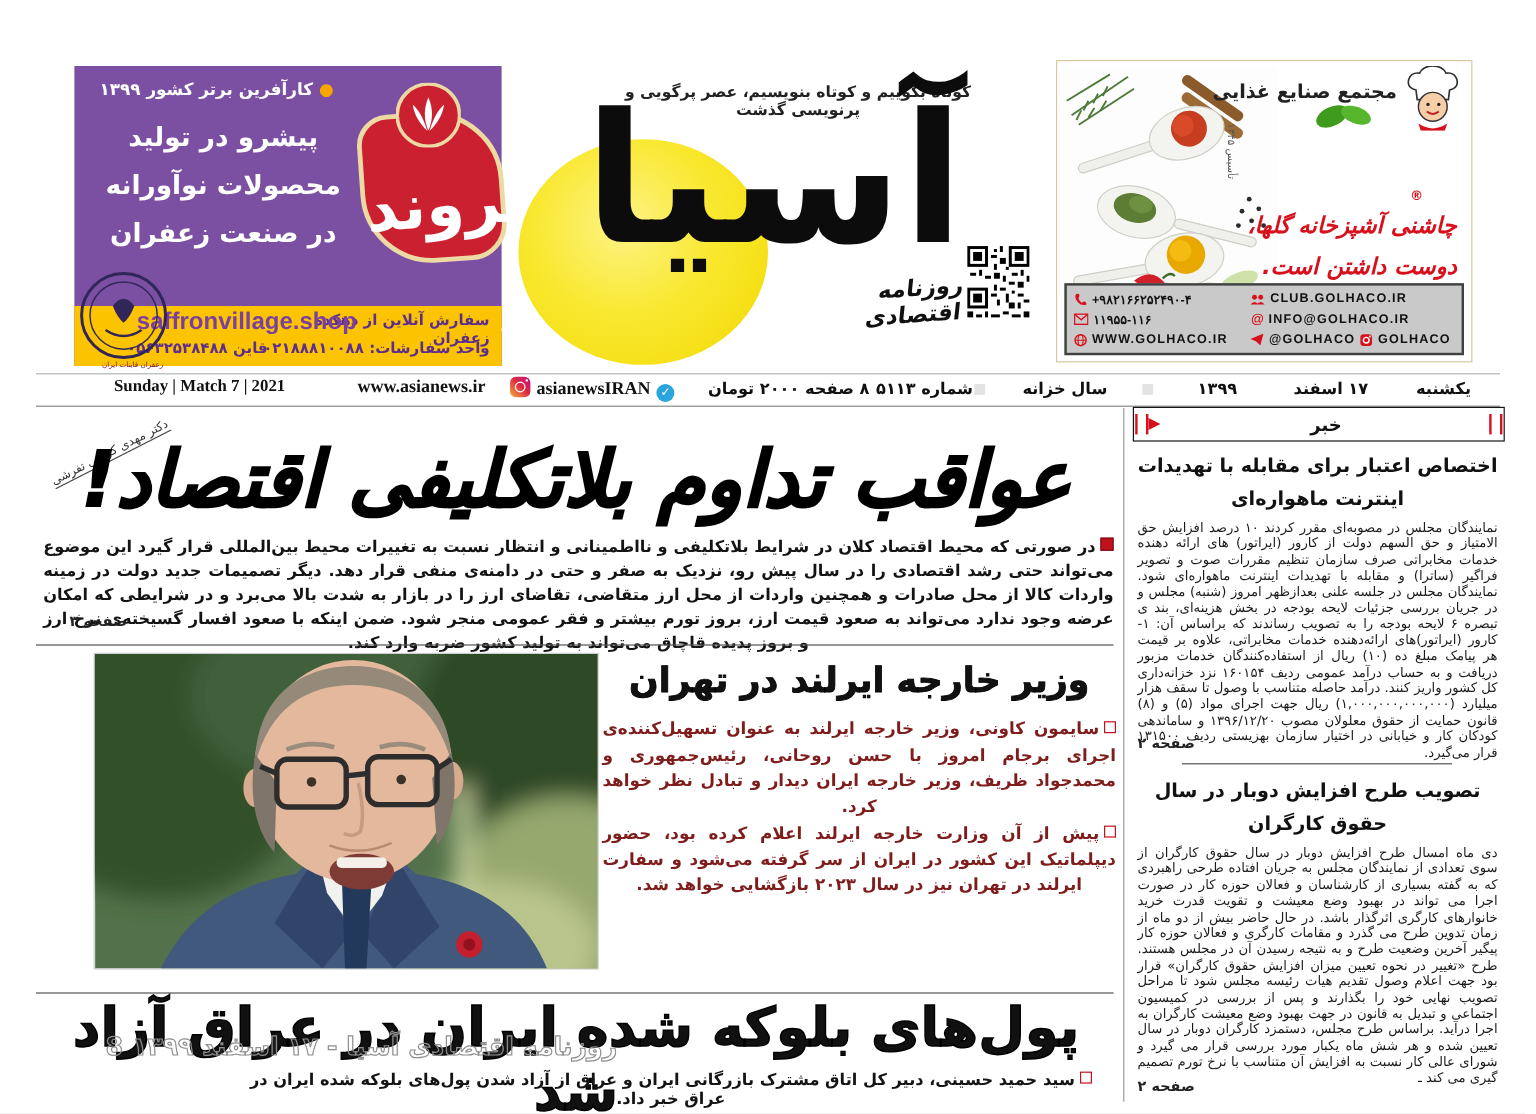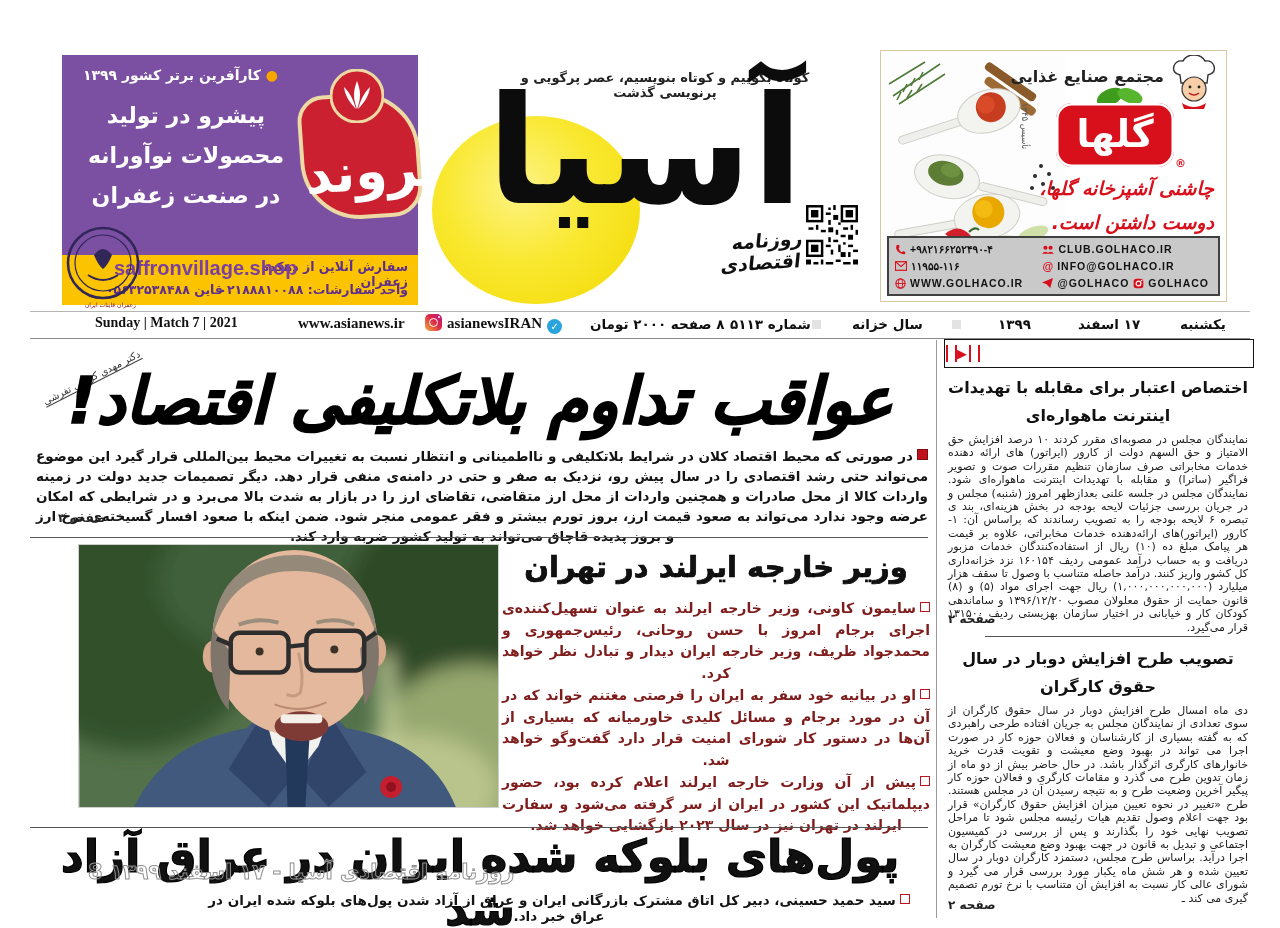--- a/index.html
+++ b/index.html
@@ -232,23 +232,20 @@
         <circle cx="31" cy="32" r="1.4" fill="#222"></circle>
       <path d="M21 38 q5 4 10 0" stroke="#b22" stroke-width="1.6" fill="none"></path>
       <path d="M14 48 q12 8 24 0 l-2 6 l-20 0 z" fill="#d8101c"></path>
     </svg>
     <div class="abs rtl gl-top" style="right:62px;top:16px;">مجتمع صنایع غذایی</div>
 
     <svg class="abs" style="right:78px;top:34px;" width="60" height="26" viewBox="0 0 60 26">
       <ellipse cx="22" cy="12" rx="14" ry="8" fill="#3f9b1e" transform="rotate(-25 22 12)"></ellipse>
       <ellipse cx="42" cy="11" rx="13" ry="7" fill="#57b52e" transform="rotate(20 42 11)"></ellipse>
     </svg>
-    <div class="abs gl-logo" style="right:52px;top:52px;width:118px;height:64px;">
-      <span>گلها</span>
-    </div>
     <span class="abs reg" style="right:40px;top:106px;">®</span>
     <div class="abs gl-est" style="right:178px;top:70px;">تأسیس ۱۳۴۵</div>
     <div class="abs rtl gl-slogan" style="right:12px;top:126px;width:200px;text-align:right;">چاشنی آشپزخانه گلها،</div>
     <div class="abs rtl gl-slogan" style="right:12px;top:160px;width:200px;text-align:right;">دوست داشتن است.</div>
 
     <div class="abs gl-bar" style="left:6px;right:6px;bottom:5px;height:50px;">
       <div class="gl-item">
         <svg class="gl-ico" width="11" height="11" viewBox="0 0 12 12">
             <path d="M2 1 q3 -1 3 2 l-1 2 q1 3 3 4 l2 -1 q3 0 2 3 q-5 1 -8 -3 q-3 -4 -1 -7 z" fill="#d8101c"></path>
           </svg>
@@ -365,35 +362,35 @@
       <ellipse cx="223" cy="182" rx="27" ry="15" fill="#7e3b35"></ellipse>
       <rect x="202" y="170" width="42" height="9" rx="4" fill="#f4efe8"></rect>
       <path d="M196,160 q26 10 52 -2" stroke="#b98a6f" stroke-width="2" fill="none"></path>
       <circle cx="313" cy="243" r="11" fill="#c41f2e"></circle>
         <circle cx="313" cy="243" r="5" fill="#8f121e"></circle>
     </svg>
   </div>
   <div class="abs rtl hl-ire" style="left:502px;top:550px;width:428px;">وزیر خارجه ایرلند در تهران</div>
   <div class="abs rtl" style="left:502px;top:598px;width:428px;">
     <p class="ire-par jc" style="margin:0 0 1px;"><span class="b-out"></span><span>سایمون کاونی، وزیر خارجه ایرلند به عنوان تسهیل‌کننده‌ی اجرای برجام امروز با حسن روحانی، رئیس‌جمهوری و محمدجواد ظریف، وزیر خارجه ایران دیدار و تبادل نظر خواهد کرد.</span></p>
-    <p class="ire-par jc" style="margin:0 0 1px;"><span class="b-out"></span><span>او در بیانیه خود سفر به ایران را فرصتی مغتنم خواند که در آن در مورد برجام و مسائل کلیدی خاورمیانه که بسیاری از آن‌ها در دستور کار شورای امنیت قرار دارد گفت‌وگو خواهد شد.</span></p>
     <p class="ire-par jc" style="margin:0;"><span class="b-out"></span><span>پیش از آن وزارت خارجه ایرلند اعلام کرده بود، حضور دیپلماتیک این کشور در ایران از سر گرفته می‌شود و سفارت ایرلند در تهران نیز در سال ۲۰۲۳ بازگشایی خواهد شد.</span></p>
   </div>
   <div class="hr" style="left:30px;top:827px;width:898px;background:#555;"></div>
 
   <div class="abs rtl hl-iraq" style="left:50px;top:830px;width:860px;">پول‌های بلوکه شده ایران در عراق آزاد شد</div>
   <div class="abs rtl iraq-sub" style="left:190px;top:892px;width:738px;">
     <span class="b-out"></span><span>سید حمید حسینی، دبیر کل اتاق مشترک بازرگانی ایران و عراق از آزاد شدن پول‌های بلوکه شده ایران در عراق خبر داد.</span>
   </div>
   <div class="abs rtl watermark" style="left:88px;top:860px;">روزنامه اقتصادی آسیا - ۱۷ اسفند ۱۳۹۹ 8</div>
 
   <div class="vr" style="left:936px;top:340px;height:578px;"></div>
   <div class="abs sb-head" style="left:944px;top:339px;width:308px;height:27px;">
     <div class="redbars" style="margin-left:1px;"></div>
     <span class="sb-marker">▶</span>
+    <span class="sb-head-title rtl">خبر</span>
     <div class="redbars" style="margin-right:1px;"></div>
   </div>
 
   <div class="abs rtl sb-title" style="left:948px;top:374px;width:300px;">اختصاص اعتبار برای مقابله با تهدیدات اینترنت ماهواره‌ای</div>
   <div class="abs rtl sb-body jr" style="left:948px;top:433px;width:300px;">نمایندگان مجلس در مصوبه‌ای مقرر کردند ۱۰ درصد افزایش حق الامتیاز و حق السهم دولت از کارور (ایراتور) های ارائه دهنده خدمات مخابراتی صرف سازمان تنظیم مقررات صوت و تصویر فراگیر (ساترا) و مقابله با تهدیدات اینترنت ماهواره‌ای شود. نمایندگان مجلس در جلسه علنی بعدازظهر امروز (شنبه) مجلس و در جریان بررسی جزئیات لایحه بودجه در بخش هزینه‌ای، بند ی تبصره ۶ لایحه بودجه را به تصویب رساندند که براساس آن: ۱- کارور (ایراتور)های ارائه‌دهنده خدمات مخابراتی، علاوه بر قیمت هر پیامک مبلغ ده (۱۰) ریال از استفاده‌کنندگان خدمات مزبور دریافت و به حساب درآمد عمومی ردیف ۱۶۰۱۵۴ نزد خزانه‌داری کل کشور واریز کنند. درآمد حاصله متناسب با وصول تا سقف هزار میلیارد (۱,۰۰۰,۰۰۰,۰۰۰,۰۰۰) ریال جهت اجرای مواد (۵) و (۸) قانون حمایت از حقوق معلولان مصوب ۱۳۹۶/۱۲/۲۰ و ساماندهی کودکان کار و خیابانی در اختیار سازمان بهزیستی ردیف ۱۳۱۵۰۰ قرار می‌گیرد.</div>
   <div class="abs pageref" style="left:948px;top:612px;">صفحه ۲</div>
   <div class="sb-div" style="left:985px;top:636px;width:225px;"></div>
 
   <div class="abs rtl sb-title" style="left:948px;top:645px;width:300px;">تصویب طرح افزایش دوبار در سال حقوق کارگران</div>
   <div class="abs rtl sb-body jr" style="left:948px;top:704px;width:300px;">دی ماه امسال طرح افزایش دوبار در سال حقوق کارگران از سوی تعدادی از نمایندگان مجلس به جریان افتاده طرحی راهبردی که به گفته بسیاری از کارشناسان و فعالان حوزه کار در صورت اجرا می تواند در بهبود وضع معیشت و تقویت قدرت خرید خانوارهای کارگری اثرگذار باشد. در حال حاضر بیش از دو ماه از زمان تدوین طرح می گذرد و مقامات کارگری و فعالان حوزه کار پیگیر آخرین وضعیت طرح و به نتیجه رسیدن آن در مجلس هستند. طرح «تغییر در نحوه تعیین میزان افزایش حقوق کارگران» قرار بود جهت اعلام وصول تقدیم هیات رئیسه مجلس شود تا مراحل تصویب نهایی خود را بگذارند و پس از بررسی در کمیسیون اجتماعی و تبدیل به قانون در جهت بهبود وضع معیشت کارگران به اجرا درآید. براساس طرح مجلس، دستمزد کارگران دوبار در سال تعیین شده و هر شش ماه یکبار مورد بررسی قرار می گیرد و شورای عالی کار نسبت به افزایش آن متناسب با نرخ تورم تصمیم گیری می کند ـ</div>

